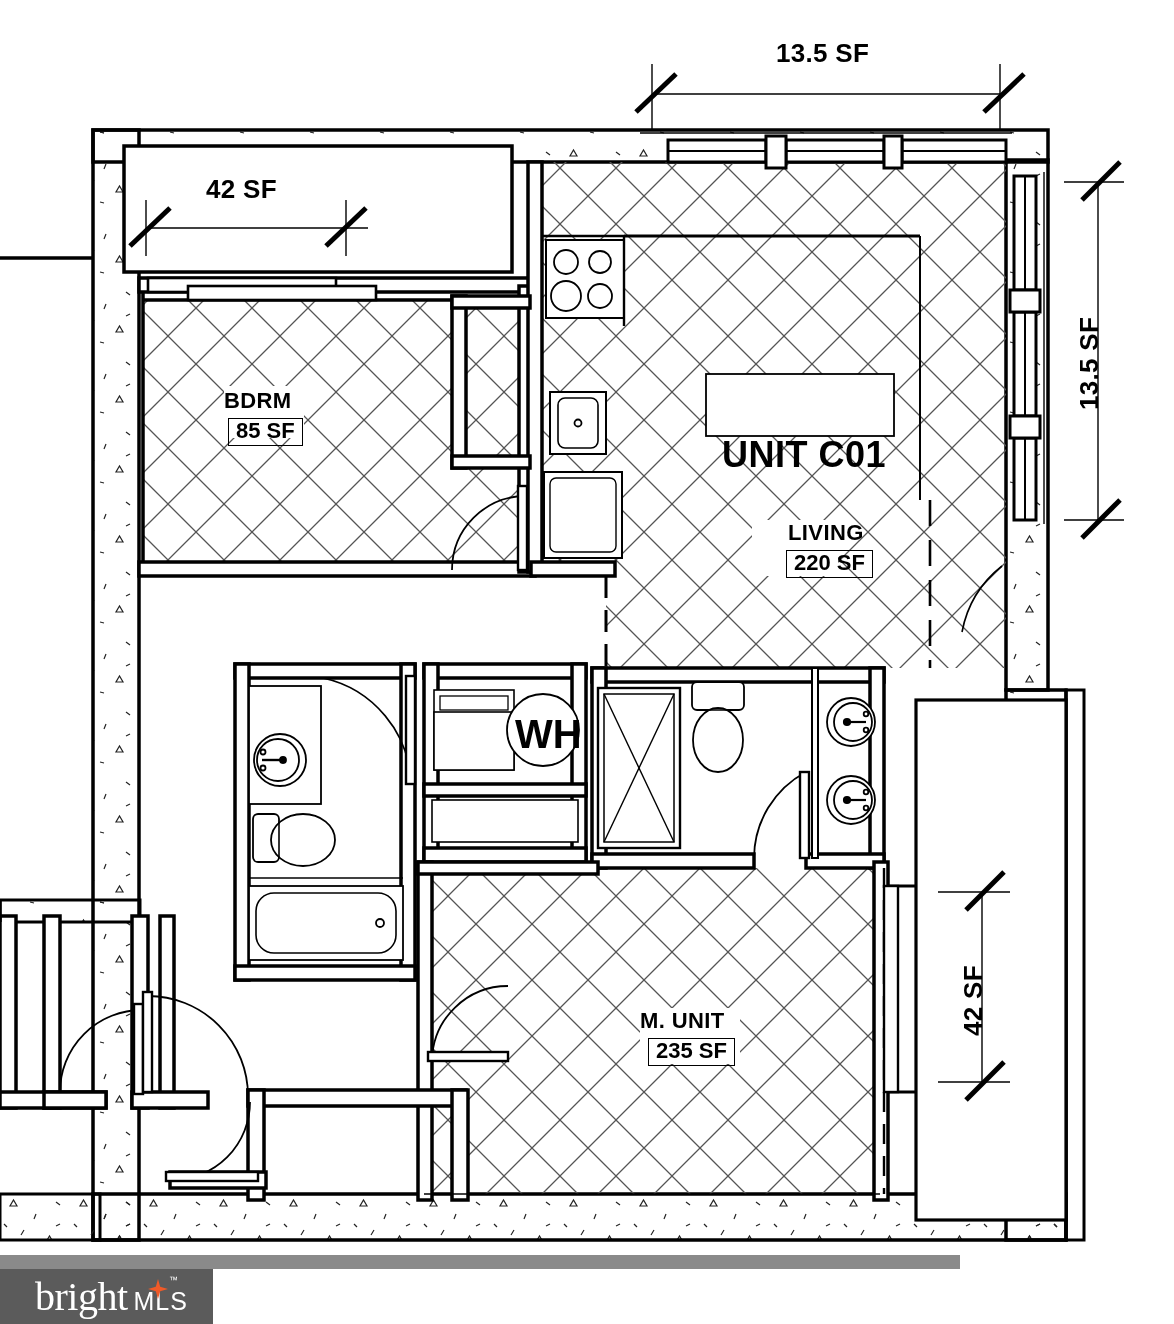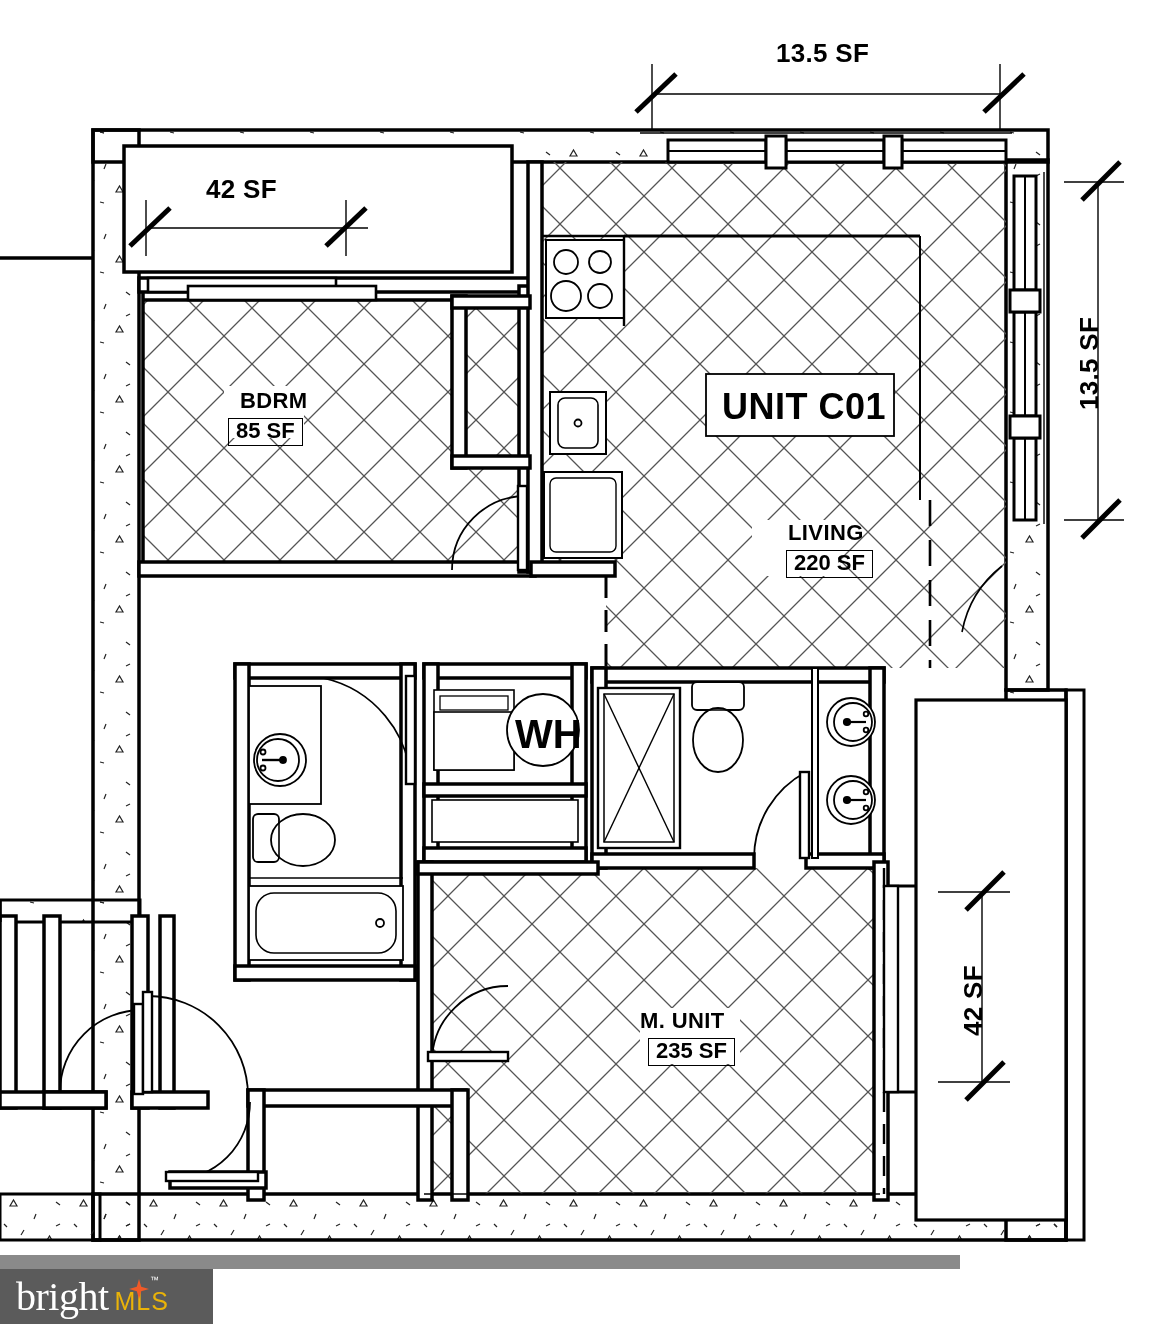--- a/index.html
+++ b/index.html
@@ -30,21 +30,21 @@
   .dim-txt { font-size: 26px; font-weight: bold; letter-spacing: 0.3px; }
   .room-name { font-size: 22px; font-weight: bold; letter-spacing: 0.4px; }
   .room-area {
     font-size: 22px; font-weight: bold;
     border: 1.6px solid #000;
     padding: 1px 7px 3px 7px;
     display: inline-block;
     background: transparent;
   }
   .unit-name {
-    font-size: 36px; font-weight: bold; letter-spacing: 0.5px;
+    font-size: 36px; font-weight: bold; letter-spacing: 0.5px; margin-top: 48px;
   }
   .rot-ccw { transform: rotate(-90deg); transform-origin: left top; }
   .wh-txt { font-size: 40px; font-weight: bold; }
 
   
   #wm-bar {
     position: absolute;
     left: 0; top: 1255px;
     width: 960px; height: 14px;
     background: #8a8a8a;
@@ -61,21 +61,21 @@
     padding-left: 16px;
     display: flex; align-items: baseline;
   }
   #wm-bright {
     font-family: "Liberation Serif", serif;
     font-size: 40px; font-weight: normal;
     color: #ffffff; letter-spacing: -0.5px;
   }
   #wm-mls {
     font-family: "Liberation Sans", sans-serif;
-    font-size: 25px; color: #eab308;
+    font-size: 25px; color: #ffffff;
     margin-left: 6px; letter-spacing: 1px;
   }
   #wm-star {
     position: absolute; left: 129px; top: 6px;
     width: 20px; height: 20px; pointer-events: none;
   }
   #wm-tm {
     position: absolute; left: 150px; top: 2px;
     font-family: "Liberation Sans", sans-serif;
     font-size: 9px; color: #ffffff;
@@ -424,39 +424,39 @@
   <div class="lbl dim-txt" style="left:776px; top:40px;">13.5 SF</div>
 
   <div class="lbl dim-txt" style="left:206px; top:176px;">42 SF</div>
 
   <div class="lbl dim-txt rot-ccw" style="left:1076px; top:410px;">13.5 SF</div>
 
   <div class="lbl dim-txt rot-ccw" style="left:960px; top:1036px;">42 SF</div>
 
   <div class="lbl unit-name" style="left:722px; top:389px;">UNIT C01</div>
 
-  <div class="lbl room-name" style="left:224px; top:390px;margin-left:16px;">BDRM</div>
+  <div class="lbl room-name" style="left:224px; top:390px;">BDRM</div>
   <div class="lbl" style="left:228px; top:418px;border-radius:8px;">
     <span class="room-area">85 SF</span>
   </div>
 
   <div class="lbl room-name" style="left:788px; top:522px;">LIVING</div>
   <div class="lbl" style="left:752px; top:550px;margin-left:34px;">
     <span class="room-area">220 SF</span>
   </div>
 
   <div class="lbl room-name" style="left:640px; top:1010px;">M. UNIT</div>
   <div class="lbl" style="left:648px; top:1038px;">
     <span class="room-area">235 SF</span>
   </div>
 
   <div class="lbl wh-txt" style="left:515px; top:714px;">WH</div>
 
   <div id="wm-bar" style="background: rgb(138, 138, 138);"></div>
-  <div id="wm-box" style="background: rgb(91, 91, 91);">
+  <div id="wm-box" style="background: rgb(91, 91, 91); padding-left: 19px;">
     <div id="wm-inner">
       <span id="wm-bright">bright</span>
       <span id="wm-mls">MLS</span>
       <svg id="wm-star" viewBox="0 0 20 20">
         <path d="M10,0 L12.2,7.8 L20,10 L12.2,12.2 L10,20 L7.8,12.2 L0,10 L7.8,7.8 Z" fill="#f05a28"></path>
       </svg>
       <span id="wm-tm">™</span>
     </div>
   </div>
 

